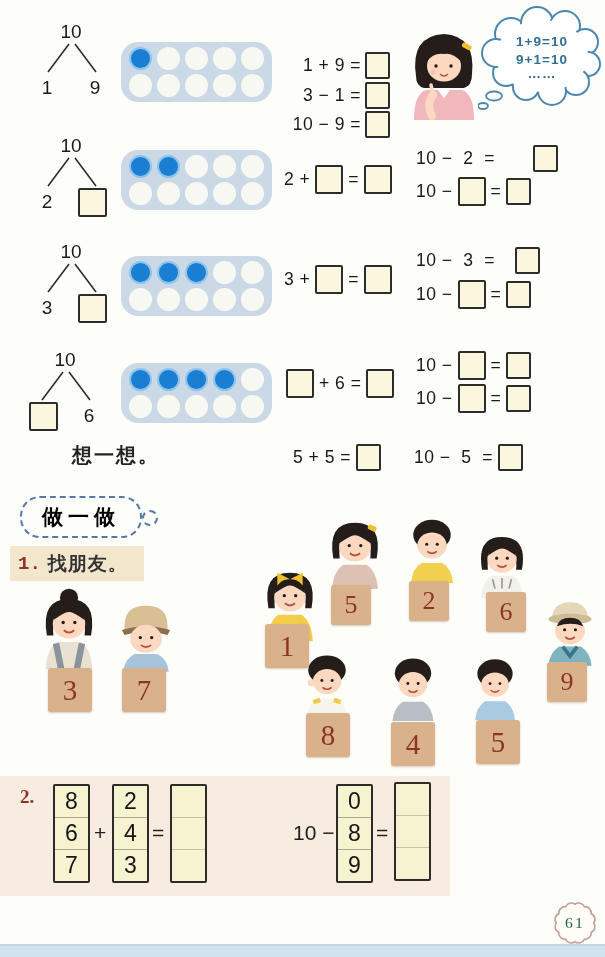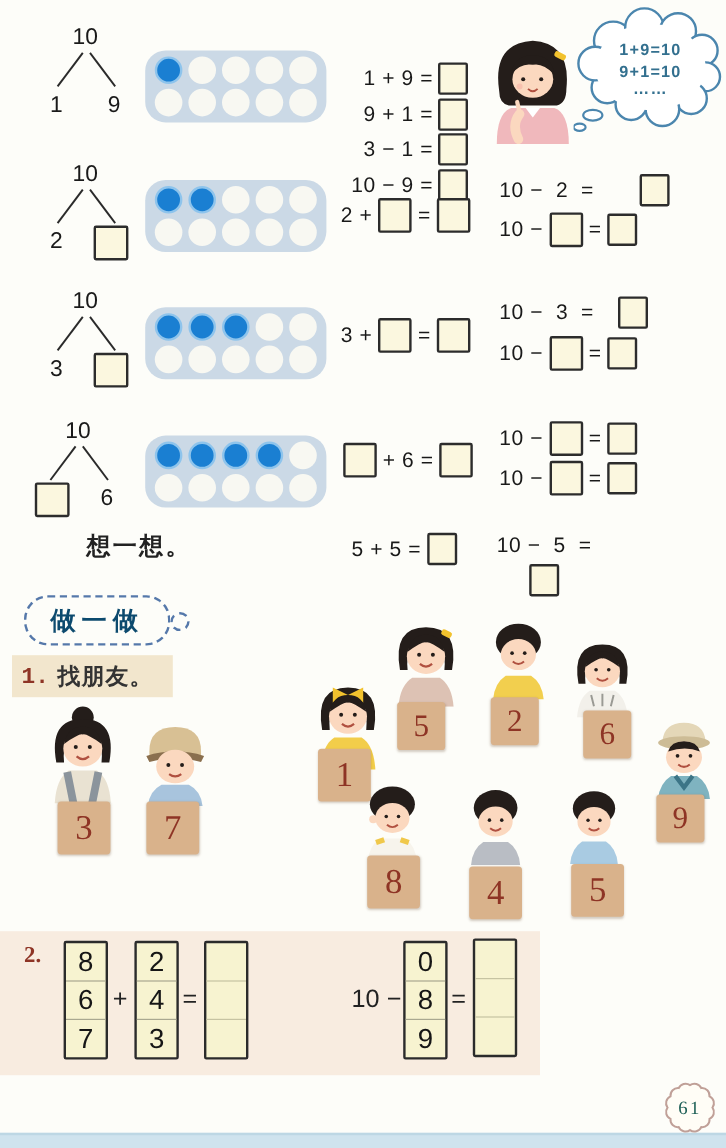--- a/index.html
+++ b/index.html
@@ -21,21 +21,21 @@
   .abox{display:inline-block;width:21px;height:23px;background:#fbf7df;border:2px solid #2c2c2c;border-radius:2px;box-sizing:content-box;}
   .mbox{display:inline-block;width:24px;height:25px;background:#fbf7df;border:2px solid #2c2c2c;border-radius:2px;}
   .bbox{display:inline-block;width:25px;height:25px;background:#fbf7df;border:2px solid #2c2c2c;border-radius:2px;}
   .eqstack{position:absolute;width:106px;}
   .eqline{display:flex;justify-content:flex-end;align-items:center;gap:4px;height:29.5px;}
   .hEq{position:absolute;display:flex;align-items:center;gap:5px;}
   
   .cn{font-family:Liberation Mono, monospace;font-weight:bold;}
   .think-label{position:absolute;font-size:20px;color:#222;letter-spacing:2px;}
   .zuo{position:absolute;border:2px dashed #5578aa;border-radius:20px;display:flex;align-items:center;justify-content:center;}
-  .zuo span{font-size:21px;color:#0c4a6e;letter-spacing:5px;}
+  .zuo span{font-size:21px;color:#000000;letter-spacing:5px;}
   .zuo-dot{position:absolute;width:12px;height:12px;border:2px dashed #5578aa;border-radius:50%;}
   .strip{position:absolute;background:#f2e6cd;display:flex;align-items:center;padding:0 8px;gap:7px;}
   .strip .n{color:#8e3425;font-size:19px;}
   .strip .t{color:#333;font-size:19px;letter-spacing:1px;}
   
   .kid{position:absolute;}
   .card{position:absolute;width:44px;height:44px;background:#d9b28b;border-radius:3px;
         color:#8e3425;font-family:"Liberation Serif",serif;font-size:29px;
         display:flex;align-items:center;justify-content:center;box-shadow:0 1px 2px rgba(90,60,30,.25);}
   .card.sm{width:40px;height:40px;font-size:26px;}
@@ -79,24 +79,20 @@
       <div class="cell"></div>
       <div class="cell"></div>
       <div class="cell"></div>
       <div class="cell"></div>
       <div class="cell"></div>
       <div class="cell"></div>
     </div>
   <div class="eqstack" style="left:284px;top:11px;margin-top:40px;">
     <div class="eqline">
         <span class="eq">1 + 9 =</span>
-        <span class="abox"></span>
-      </div>
-    <div class="eqline">
-        <span class="eq">9 + 1 =</span>
         <span class="abox"></span>
       </div>
     <div class="eqline">
         <span class="eq">3 − 1 =</span>
         <span class="abox"></span>
       </div>
     <div class="eqline">
         <span class="eq">10 − 9 =</span>
         <span class="abox"></span>
       </div>
@@ -259,21 +255,21 @@
     <span class="mbox"></span>
     <span class="eq">=</span>
     <span class="abox"></span>
   </div>
 
   <div class="think-label cn" style="left:72px;top:442px;">想一想。</div>
   <div class="hEq" style="left:293px;top:444px;text-align:center;">
     <span class="eq">5 + 5 =</span>
     <span class="abox"></span>
   </div>
-  <div class="hEq" style="left:414px;top:444px;flex-direction:column;">
+  <div class="hEq" style="left:414px;top:444px;">
     <span class="eq">10 −  5  =</span>
     <span class="abox"></span>
   </div>
 
   <div class="zuo" style="left:20px;top:496px;width:118px;height:38px;">
     <span class="cn">做一做</span>
   </div>
   <div class="zuo-dot" style="left:142px;top:510px;"></div>
 
   <div class="strip" style="left:10px;top:546px;width:118px;height:35px;">

